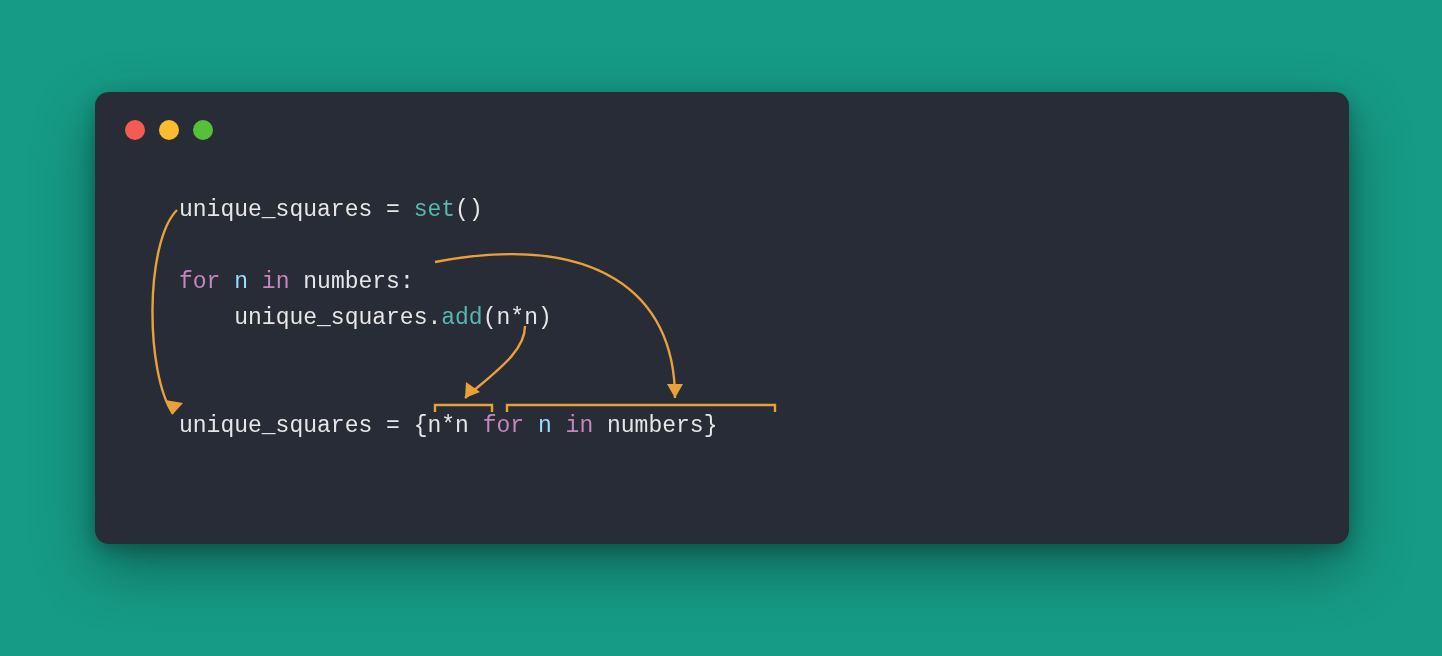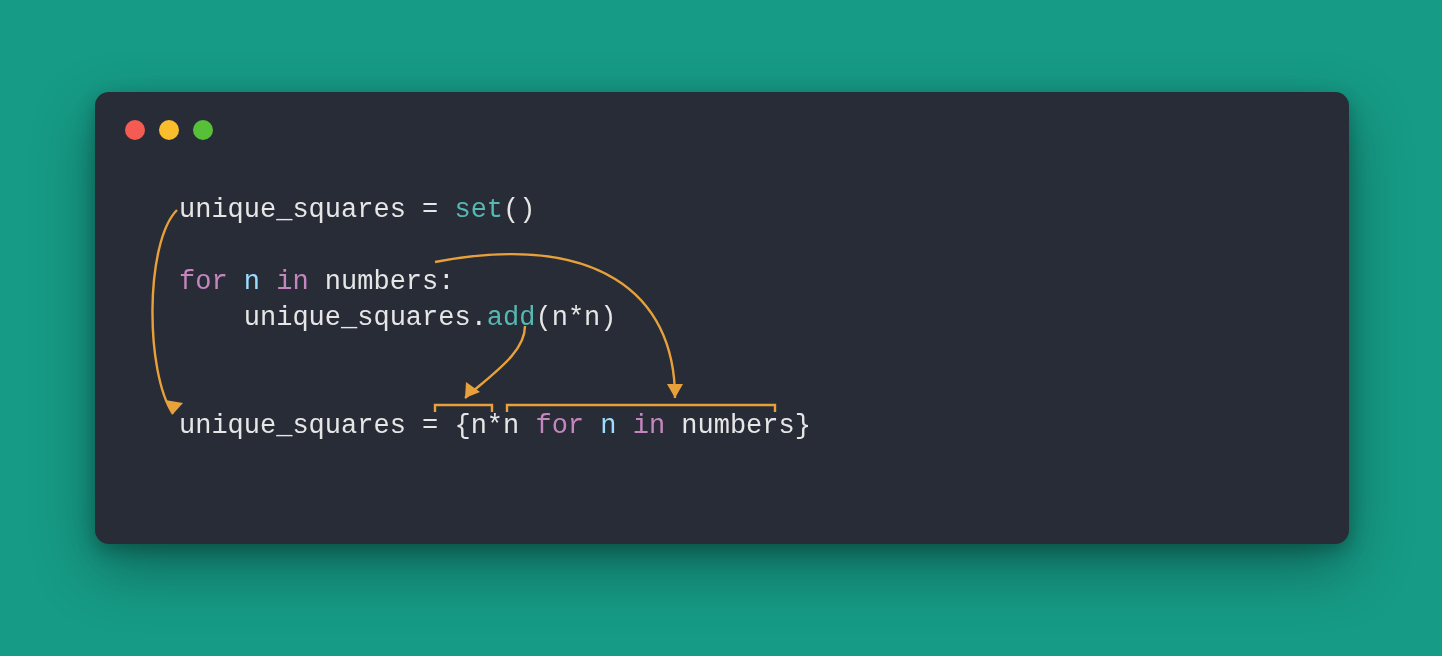--- a/index.html
+++ b/index.html
@@ -39,21 +39,21 @@
     border-radius: 50%;
   }
   .dot.red    { background: #f45c53; }
   .dot.yellow { background: #f9bd2e; }
   .dot.green  { background: #56c138; }
 
   .code {
     position: absolute;
     left: 84px;
     top: 100px;
-    font-size: 27px;
+    font-size: 23px;
     line-height: 36px;
     white-space: pre;
     color: #e6e6e6;
   }
   .t-ident   { color: #e6e6e6; }
   .t-punct   { color: #e6e6e6; }
   .t-func    { color: #56b8b2; }
   .t-keyword { color: #c586c0; }
   .t-param   { color: #9cdcfe; }
 

